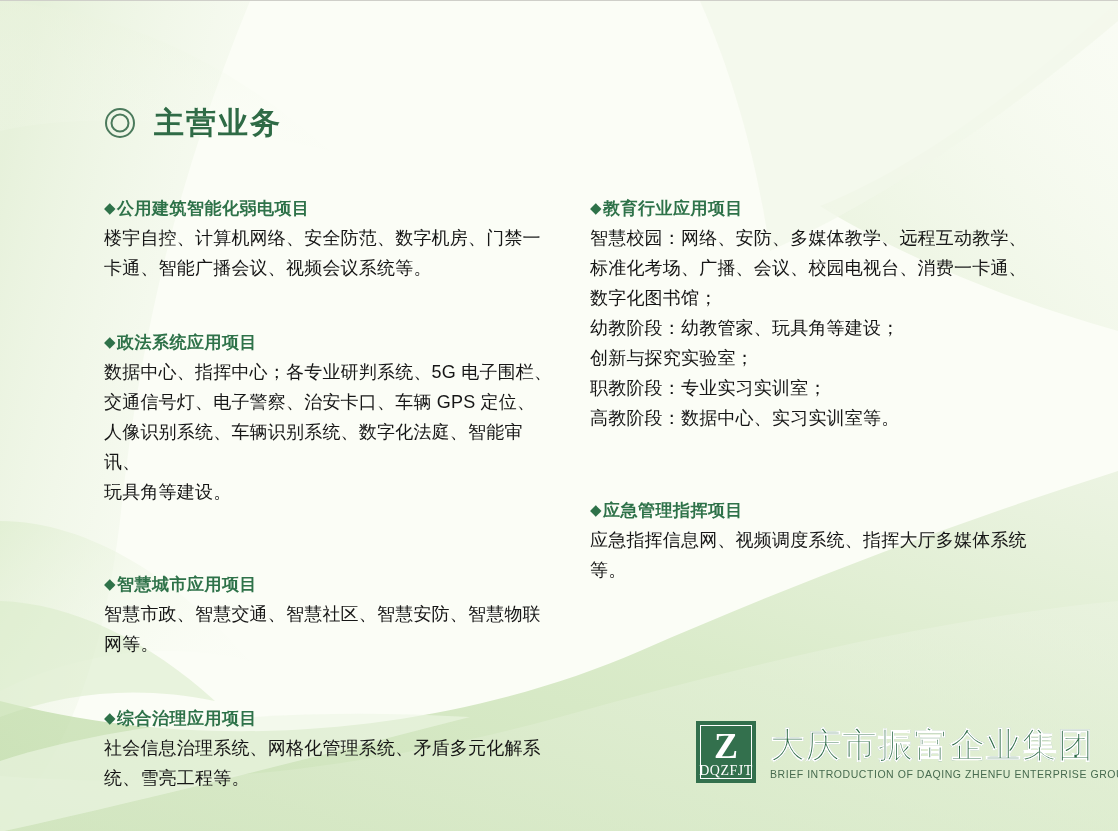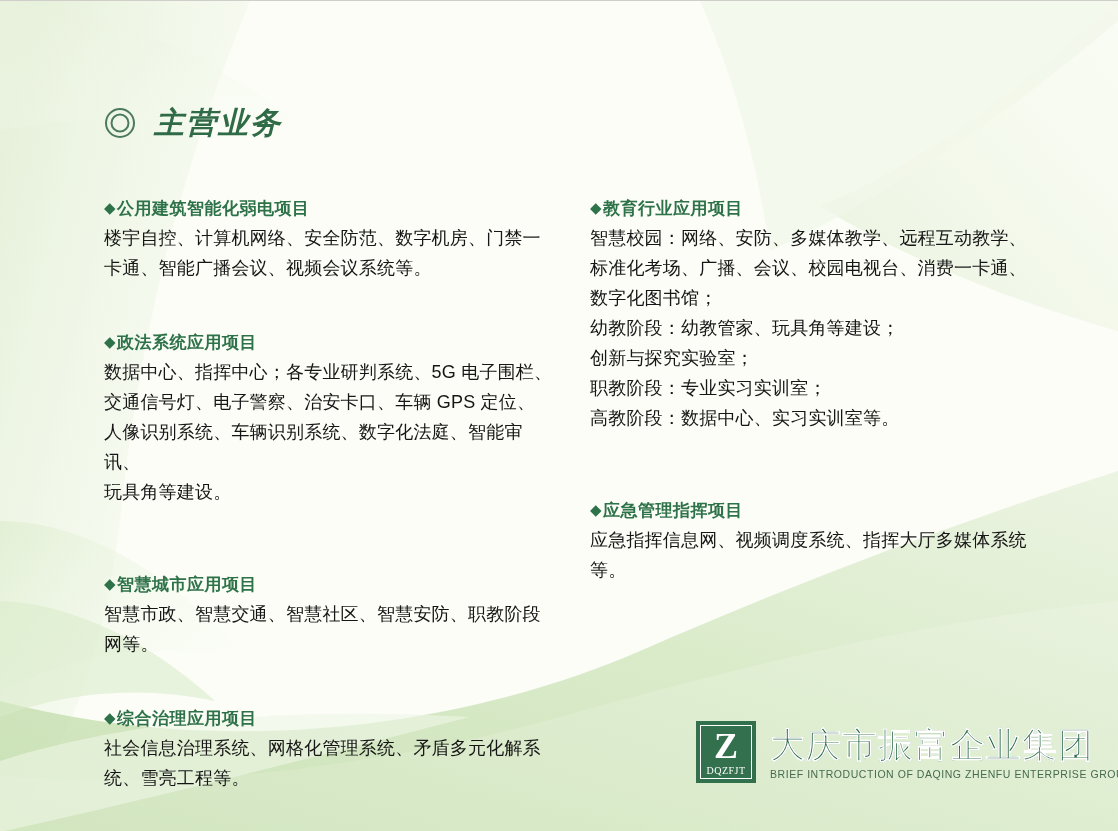--- a/index.html
+++ b/index.html
@@ -32,21 +32,20 @@
     width: 100%;
     height: 100%;
   }
   .page-title-wrap {
     position: absolute;
     left: 104px;
     top: 106px;
     display: flex;
     align-items: center;
     gap: 18px;
-    font-style: italic;
   }
   .ring-icon {
     display: block;
     width: 32px;
     height: 32px;
   }
   .page-title {
     font-size: 30px;
     font-weight: bold;
     color: #2f6b46;
@@ -128,21 +127,21 @@
     font-weight: bold;
     font-size: 36px;
     line-height: 40px;
     margin-top: 3px;
   }
   .logo-abbr {
     position: relative;
     z-index: 2;
     color: #ffffff;
     font-family: "Liberation Serif", "DejaVu Serif", serif;
-    font-size: 10px;
+    font-size: 14px;
     letter-spacing: 0.5px;
     line-height: 11px;
     margin-top: -1px;
   }
   .logo-text {
     margin-left: 14px;
     padding-top: 4px;
   }
   .logo-cn {
     font-size: 35px;
@@ -256,21 +255,21 @@
       </div>
 
       <div class="gap-xl"></div>
 
       <div class="section">
         <div class="section-heading">
           <span class="diamond">◆</span>
           <span>智慧城市应用项目</span>
         </div>
         <div class="section-body">
-          <p>智慧市政、智慧交通、智慧社区、智慧安防、职教阶段</p>
+          <p>智慧市政、智慧交通、智慧社区、智慧安防、智慧物联</p>
           <p>网等。</p>
         </div>
       </div>
 
       <div class="gap-lg"></div>
 
       <div class="section">
         <div class="section-heading">
           <span class="diamond">◆</span>
           <span>综合治理应用项目</span>

